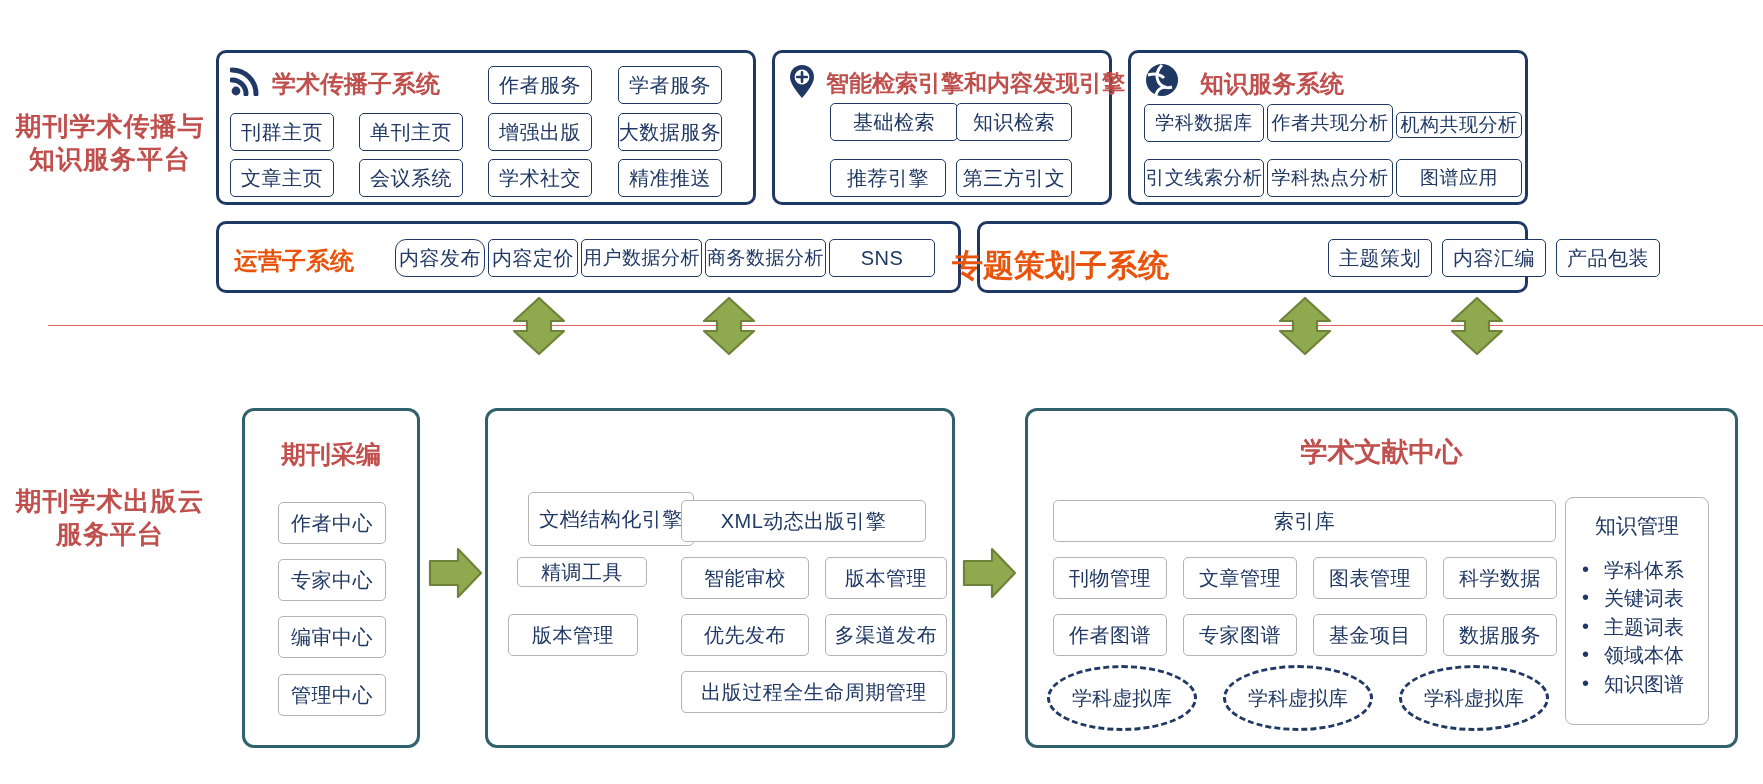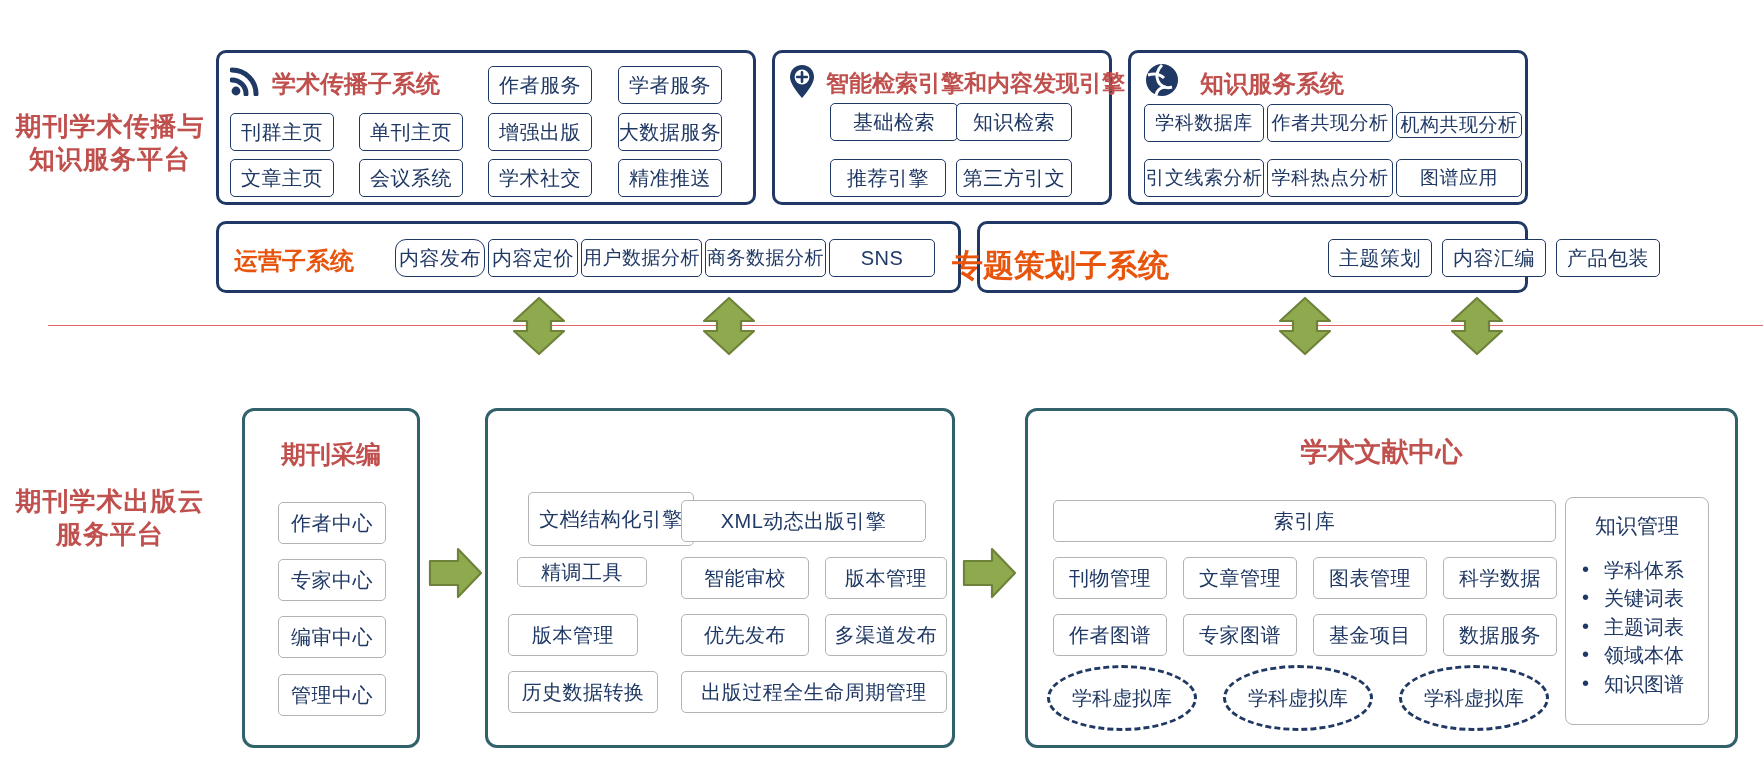--- a/index.html
+++ b/index.html
@@ -237,21 +237,20 @@
   <div class="chip grey" style="left:681px;top:500px;width:245px;height:42px;">XML动态出版引擎</div>
 
   <div class="chip grey" style="left:508px;top:557px;width:130px;height:30px;margin-left:9px;">精调工具</div>
   <div class="chip grey" style="left:681px;top:557px;width:128px;height:42px;">智能审校</div>
   <div class="chip grey" style="left:825px;top:557px;width:122px;height:42px;">版本管理</div>
 
   <div class="chip grey" style="left:508px;top:614px;width:130px;height:42px;">版本管理</div>
   <div class="chip grey" style="left:681px;top:614px;width:128px;height:42px;">优先发布</div>
   <div class="chip grey" style="left:825px;top:614px;width:122px;height:42px;">多渠道发布</div>
 
-  <div class="chip grey" style="left:508px;top:671px;width:150px;height:42px;">历史数据转换</div>
   <div class="chip grey" style="left:681px;top:671px;width:266px;height:42px;">出版过程全生命周期管理</div>
 
   <span class="green-right-arrow" style="left:962px;top:547px;width:55px;height:52px;">
     <svg width="55" height="52" viewBox="0 0 55 52">
       <polygon points="2,14 30,14 30,2 53,26 30,50 30,38 2,38" fill="#8faa4e" stroke="#6e8339" stroke-width="2.2" stroke-linejoin="round"></polygon>
     </svg>
   </span>
 
   <div class="teal-box" id="box-literature" style="left:1025px;top:408px;width:713px;height:340px;"></div>
   <div class="group-title" style="left:1025px;top:434px;width:713px;text-align:center;font-size:27px;">学术文献中心</div>

